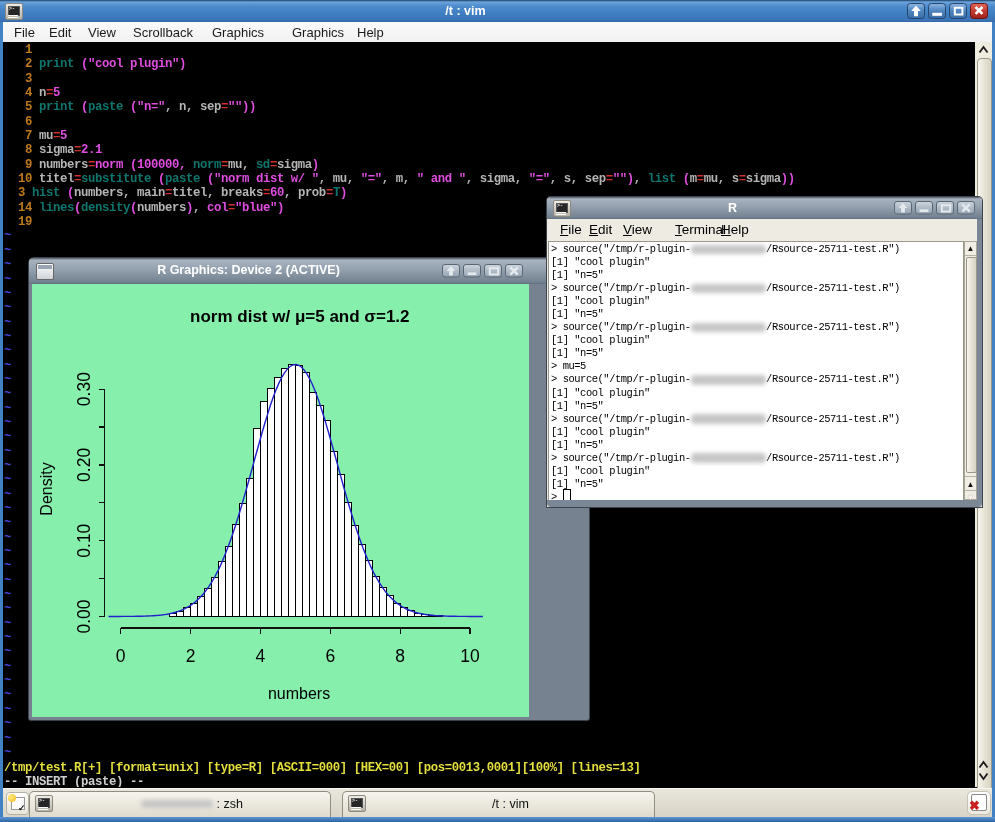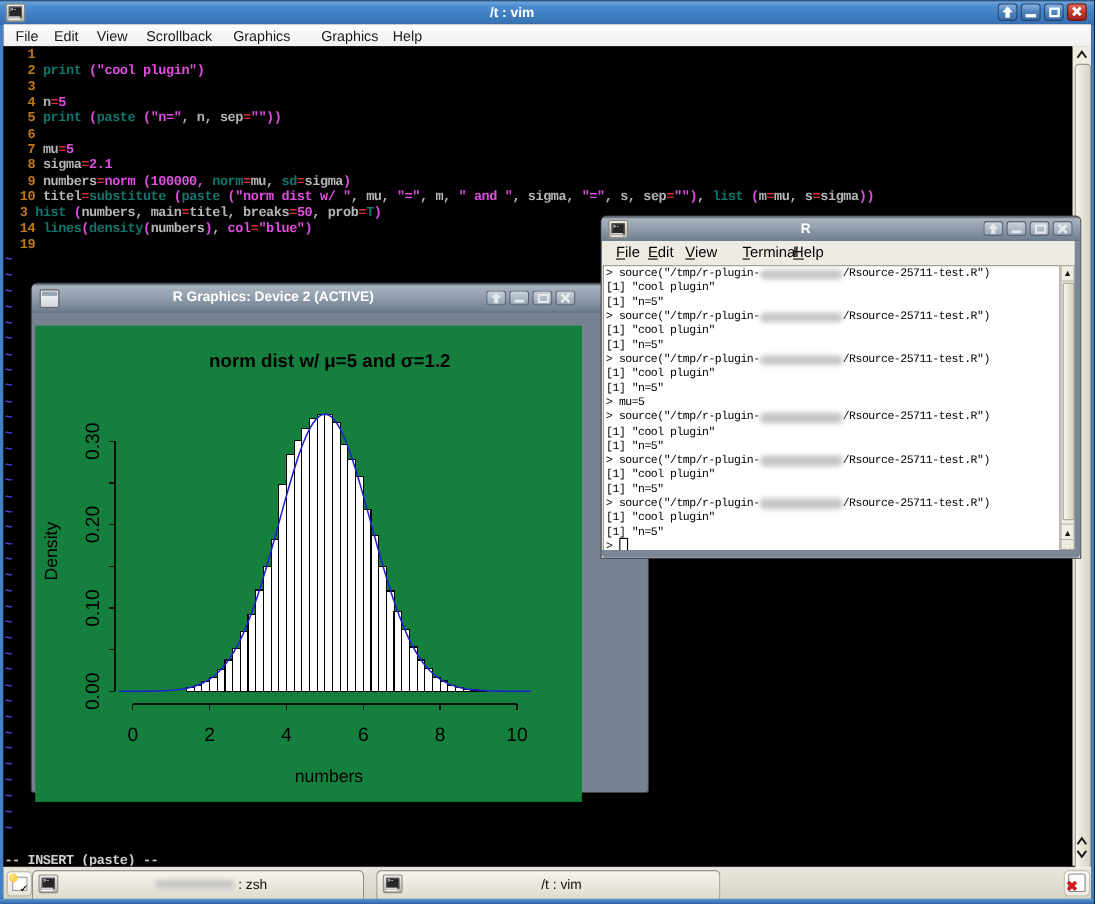--- a/index.html
+++ b/index.html
@@ -27,21 +27,21 @@
 .tbtn .tlab{position:absolute;top:5px;left:24px;right:0;text-align:center;font-size:12.5px;color:#111}
 
 .tico{position:relative;width:16px;height:15px;background:linear-gradient(#efede8,#b5b2a8);border:1px solid #8c897e;border-radius:2px}
 .tico .scr{position:absolute;left:2px;top:2px;width:10px;height:7.5px;background:#262626;border:1px solid #555}
 .tico .pr{position:absolute;left:3px;top:1.5px;color:#eee;font:bold 5px "Liberation Mono",monospace}
 .tico .l1{position:absolute;left:2px;top:11px;width:10px;height:1px;background:#fafafa}
 .tico .l2{position:absolute;left:2px;top:13px;width:10px;height:1px;background:#fafafa}
 
 #gfx{left:29px;top:258px;width:560px;height:462px;background:#76828f;border-radius:5px 5px 2px 2px;box-shadow:0 0 0 1px #3c434c}
 #gtitle{position:absolute;left:0;top:0;width:100%;height:26px;border-radius:4px 4px 0 0;background:linear-gradient(#525a66 0%,#a9b3c0 8%,#93a0ae 45%,#71808f 95%,#5d6b7a 100%)}
-#gcontent{position:absolute;left:3px;top:38px;width:497px;height:433px;background:#15803d}
+#gcontent{position:absolute;left:3px;top:26px;width:497px;height:433px;background:#86efac}
 .ititle{position:absolute;font-weight:bold;font-size:12.5px;color:#fff;text-align:center}
 
 #rwin{left:547px;top:197px;width:435px;height:310px;background:#ece9e0;box-shadow:0 0 0 1px #3c434c;border-radius:4px 4px 0 0}
 #rtitle{position:absolute;left:0;top:0;width:100%;height:22px;border-radius:4px 4px 0 0;background:linear-gradient(#525a66 0%,#a9b3c0 9%,#93a0ae 45%,#71808f 95%,#5d6b7a 100%)}
 #rmenu{position:absolute;left:1px;top:22px;width:429px;height:22px;background:#edebe2;border-bottom:1px solid #c2bfb2}
 #rmenu span{position:absolute;top:3px;font-size:13.5px;color:#000}
 #rcontent{position:absolute;left:1px;top:44px;width:416px;height:262px;background:#fff;border:1px solid #9a978c;box-sizing:border-box}
 #rtext{position:absolute;left:2px;top:1px;margin:0;font-family:"Liberation Mono",monospace;font-size:10.45px;letter-spacing:-0.45px;line-height:13.05px;color:#000;white-space:pre}
 #rscroll{position:absolute;left:417px;top:44px;width:13px;height:259px;background:#f0ede4;border:1px solid #aaa79a;box-sizing:border-box}
 .blur{position:absolute;background:#c6c6c6;filter:blur(2.2px);border-radius:4px}
@@ -100,21 +100,21 @@
 <pre id="vimtext"><span class="ln">   1</span>
 <span class="ln">   2</span> <span class="kb">print</span> <span class="mg">("cool plugin")</span>
 <span class="ln">   3</span>
 <span class="ln">   4</span> n<span class="rd">=</span><span class="mg">5</span>
 <span class="ln">   5</span> <span class="kb">print</span> <span class="mg">(</span><span class="kb">paste</span> <span class="mg">("n="</span>, n, sep<span class="rd">=</span><span class="mg">""))</span>
 <span class="ln">   6</span>
 <span class="ln">   7</span> mu<span class="rd">=</span><span class="mg">5</span>
 <span class="ln">   8</span> sigma<span class="rd">=</span><span class="mg">2.1</span>
 <span class="ln">   9</span> numbers<span class="rd">=</span><span class="mg">norm (100000,</span> <span class="kb">norm</span><span class="rd">=</span>mu, <span class="kb">sd</span><span class="rd">=</span>sigma<span class="mg">)</span>
 <span class="ln">  10</span> titel<span class="rd">=</span><span class="kb">substitute</span> <span class="mg">(</span><span class="kb">paste</span> <span class="mg">("norm dist w/ "</span>, mu, <span class="mg">"="</span>, m, <span class="mg">" and "</span>, sigma, <span class="mg">"="</span>, s, sep<span class="rd">=</span><span class="mg">"")</span>, <span class="kb">list</span> <span class="mg">(</span>m<span class="rd">=</span>mu, s<span class="rd">=</span>sigma<span class="mg">))</span>
-<span class="ln">  3</span> <span class="kb">hist</span> <span class="mg">(</span>numbers, main<span class="rd">=</span>titel, breaks<span class="rd">=</span><span class="mg">50</span>, prob<span class="rd">=</span><span class="kb">T</span><span class="mg">)</span>
+<span class="ln">  3</span> <span class="kb">hist</span> <span class="mg">(</span>numbers, main<span class="rd">=</span>titel, breaks<span class="rd">=</span><span class="mg">60</span>, prob<span class="rd">=</span><span class="kb">T</span><span class="mg">)</span>
 <span class="ln">  14</span> <span class="kb">lines</span><span class="mg">(</span><span class="kb">density</span><span class="mg">(</span>numbers<span class="mg">)</span>, <span class="mg">col</span><span class="rd">=</span><span class="mg">"blue")</span>
 <span class="ln">  19</span>
 <span class="nt">~
 ~
 ~
 ~
 ~
 ~
 ~
 ~
@@ -141,20 +141,21 @@
 ~
 ~
 ~
 ~
 ~
 ~
 ~
 ~
 ~</span>
 </pre>
+<pre id="vstatus">/tmp/test.R[+] [format=unix] [type=R] [ASCII=000] [HEX=00] [pos=0013,0001][100%] [lines=13]</pre>
 <pre id="vinsert">-- INSERT (paste) --</pre>
 </div>
 
 <div class="abs" id="kscroll">
   <svg class="abs" style="left:3px;top:3px" width="11" height="9">
       <path d="M1.5 7.5 L5.5 2 L9.5 7.5" stroke="#1a1a1a" stroke-width="1.8" fill="none"></path>
     </svg>
   <div class="sthumb" style="top:16px;height:739px"></div>
   <svg class="abs" style="left:3px;top:718px" width="11" height="9">
       <path d="M1.5 7.5 L5.5 2 L9.5 7.5" stroke="#1a1a1a" stroke-width="1.8" fill="none"></path>

